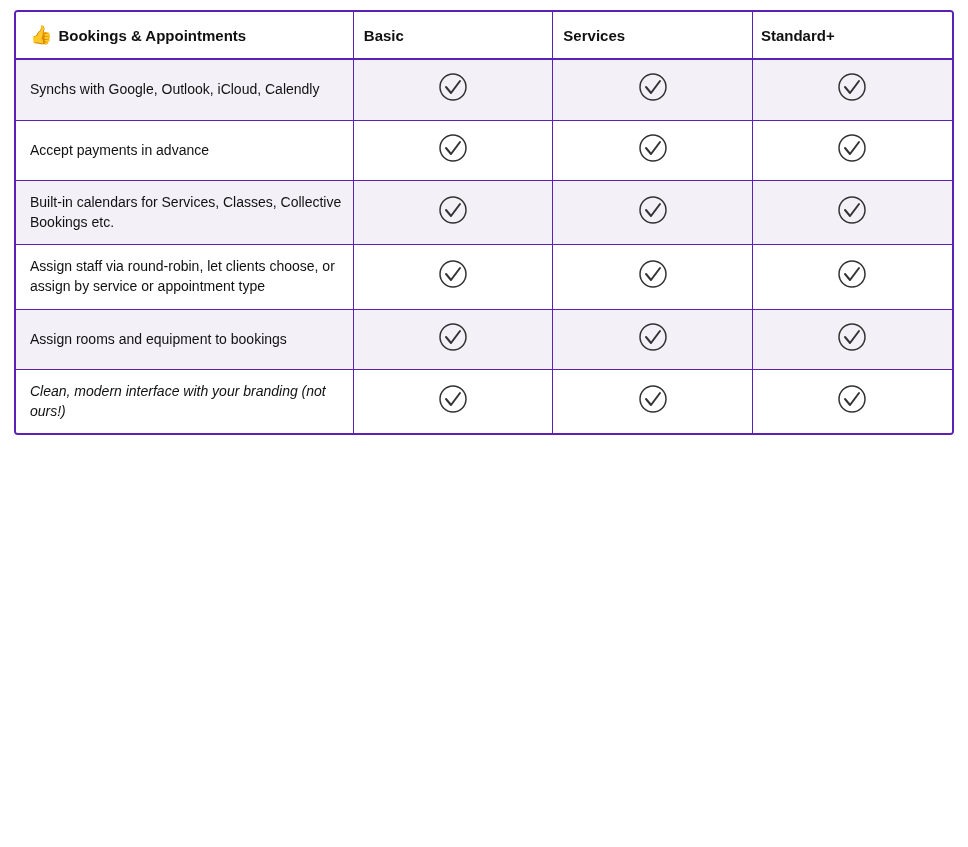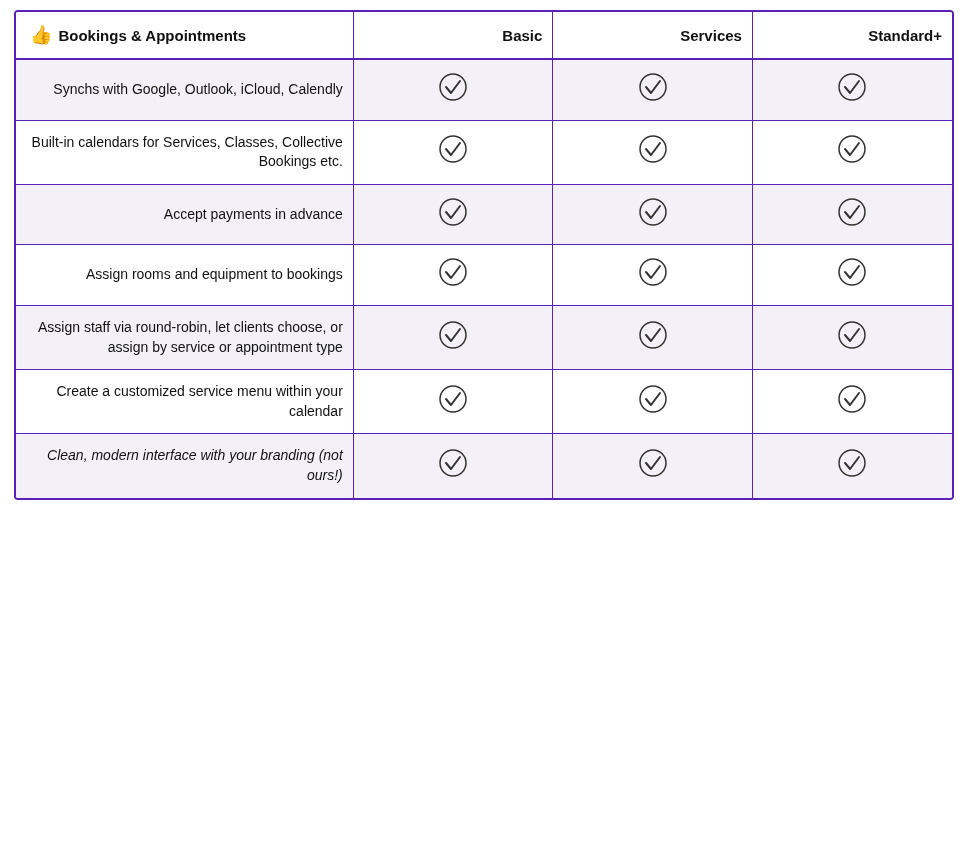--- a/index.html
+++ b/index.html
@@ -30,21 +30,21 @@
       width: 100%;
       border-collapse: collapse;
     }
 
     thead tr {
       background: #fff;
     }
 
     thead th {
       padding: 12px 10px;
-      text-align: right;
+      text-align: left;
       font-size: 15px;
       font-weight: 700;
       color: #111;
       border-bottom: 2px solid #5b21b6;
       border-right: 1px solid #5b21b6;
     }
 
     thead th:first-child {
       text-align: left;
       padding-left: 14px;
@@ -83,21 +83,20 @@
       background: #fff;
     }
 
     tbody td {
       padding: 12px 10px;
       border-right: 1px solid #5b21b6;
       vertical-align: middle;
       font-size: 14px;
       color: #111;
       line-height: 1.4;
-      text-align: right;
     }
 
     tbody td:first-child {
       padding-left: 14px;
       width: 36%;
     }
 
     tbody td:not(:first-child) {
       text-align: center;
       width: 21.3%;
@@ -135,81 +134,66 @@
           <td><svg width="30" height="30" viewBox="0 0 30 30">
               <circle cx="15" cy="15" r="13" fill="none" stroke="#333" stroke-width="1.5"></circle>
               <path d="M8 15 L13 21 L22 9" fill="none" stroke="#333" stroke-width="2" stroke-linecap="round" stroke-linejoin="round"></path>
             </svg></td>
           <td><svg width="30" height="30" viewBox="0 0 30 30">
               <circle cx="15" cy="15" r="13" fill="none" stroke="#333" stroke-width="1.5"></circle>
               <path d="M8 15 L13 21 L22 9" fill="none" stroke="#333" stroke-width="2" stroke-linecap="round" stroke-linejoin="round"></path>
             </svg></td>
         </tr>
         <tr>
+          <td>Accept payments in advance</td>
+          <td><svg width="30" height="30" viewBox="0 0 30 30">
+              <circle cx="15" cy="15" r="13" fill="none" stroke="#333" stroke-width="1.5"></circle>
+              <path d="M8 15 L13 21 L22 9" fill="none" stroke="#333" stroke-width="2" stroke-linecap="round" stroke-linejoin="round"></path>
+            </svg></td>
+          <td><svg width="30" height="30" viewBox="0 0 30 30">
+              <circle cx="15" cy="15" r="13" fill="none" stroke="#333" stroke-width="1.5"></circle>
+              <path d="M8 15 L13 21 L22 9" fill="none" stroke="#333" stroke-width="2" stroke-linecap="round" stroke-linejoin="round"></path>
+            </svg></td>
+          <td><svg width="30" height="30" viewBox="0 0 30 30">
+              <circle cx="15" cy="15" r="13" fill="none" stroke="#333" stroke-width="1.5"></circle>
+              <path d="M8 15 L13 21 L22 9" fill="none" stroke="#333" stroke-width="2" stroke-linecap="round" stroke-linejoin="round"></path>
+            </svg></td>
+        </tr>
+        <tr>
           <td>Built-in calendars for Services, Classes, Collective Bookings etc.</td>
           <td><svg width="30" height="30" viewBox="0 0 30 30">
               <circle cx="15" cy="15" r="13" fill="none" stroke="#333" stroke-width="1.5"></circle>
               <path d="M8 15 L13 21 L22 9" fill="none" stroke="#333" stroke-width="2" stroke-linecap="round" stroke-linejoin="round"></path>
             </svg></td>
           <td><svg width="30" height="30" viewBox="0 0 30 30">
               <circle cx="15" cy="15" r="13" fill="none" stroke="#333" stroke-width="1.5"></circle>
               <path d="M8 15 L13 21 L22 9" fill="none" stroke="#333" stroke-width="2" stroke-linecap="round" stroke-linejoin="round"></path>
             </svg></td>
           <td><svg width="30" height="30" viewBox="0 0 30 30">
               <circle cx="15" cy="15" r="13" fill="none" stroke="#333" stroke-width="1.5"></circle>
               <path d="M8 15 L13 21 L22 9" fill="none" stroke="#333" stroke-width="2" stroke-linecap="round" stroke-linejoin="round"></path>
             </svg></td>
         </tr>
         <tr>
-          <td>Accept payments in advance</td>
+          <td>Assign staff via round-robin, let clients choose, or assign by service or appointment type</td>
           <td><svg width="30" height="30" viewBox="0 0 30 30">
               <circle cx="15" cy="15" r="13" fill="none" stroke="#333" stroke-width="1.5"></circle>
               <path d="M8 15 L13 21 L22 9" fill="none" stroke="#333" stroke-width="2" stroke-linecap="round" stroke-linejoin="round"></path>
             </svg></td>
           <td><svg width="30" height="30" viewBox="0 0 30 30">
               <circle cx="15" cy="15" r="13" fill="none" stroke="#333" stroke-width="1.5"></circle>
               <path d="M8 15 L13 21 L22 9" fill="none" stroke="#333" stroke-width="2" stroke-linecap="round" stroke-linejoin="round"></path>
             </svg></td>
           <td><svg width="30" height="30" viewBox="0 0 30 30">
               <circle cx="15" cy="15" r="13" fill="none" stroke="#333" stroke-width="1.5"></circle>
               <path d="M8 15 L13 21 L22 9" fill="none" stroke="#333" stroke-width="2" stroke-linecap="round" stroke-linejoin="round"></path>
             </svg></td>
         </tr>
         <tr>
           <td>Assign rooms and equipment to bookings</td>
-          <td><svg width="30" height="30" viewBox="0 0 30 30">
-              <circle cx="15" cy="15" r="13" fill="none" stroke="#333" stroke-width="1.5"></circle>
-              <path d="M8 15 L13 21 L22 9" fill="none" stroke="#333" stroke-width="2" stroke-linecap="round" stroke-linejoin="round"></path>
-            </svg></td>
-          <td><svg width="30" height="30" viewBox="0 0 30 30">
-              <circle cx="15" cy="15" r="13" fill="none" stroke="#333" stroke-width="1.5"></circle>
-              <path d="M8 15 L13 21 L22 9" fill="none" stroke="#333" stroke-width="2" stroke-linecap="round" stroke-linejoin="round"></path>
-            </svg></td>
-          <td><svg width="30" height="30" viewBox="0 0 30 30">
-              <circle cx="15" cy="15" r="13" fill="none" stroke="#333" stroke-width="1.5"></circle>
-              <path d="M8 15 L13 21 L22 9" fill="none" stroke="#333" stroke-width="2" stroke-linecap="round" stroke-linejoin="round"></path>
-            </svg></td>
-        </tr>
-        <tr>
-          <td>Assign staff via round-robin, let clients choose, or assign by service or appointment type</td>
-          <td><svg width="30" height="30" viewBox="0 0 30 30">
-              <circle cx="15" cy="15" r="13" fill="none" stroke="#333" stroke-width="1.5"></circle>
-              <path d="M8 15 L13 21 L22 9" fill="none" stroke="#333" stroke-width="2" stroke-linecap="round" stroke-linejoin="round"></path>
-            </svg></td>
-          <td><svg width="30" height="30" viewBox="0 0 30 30">
-              <circle cx="15" cy="15" r="13" fill="none" stroke="#333" stroke-width="1.5"></circle>
-              <path d="M8 15 L13 21 L22 9" fill="none" stroke="#333" stroke-width="2" stroke-linecap="round" stroke-linejoin="round"></path>
-            </svg></td>
-          <td><svg width="30" height="30" viewBox="0 0 30 30">
-              <circle cx="15" cy="15" r="13" fill="none" stroke="#333" stroke-width="1.5"></circle>
-              <path d="M8 15 L13 21 L22 9" fill="none" stroke="#333" stroke-width="2" stroke-linecap="round" stroke-linejoin="round"></path>
-            </svg></td>
-        </tr>
-        <tr>
-          <td>Create a customized service menu within your calendar</td>
           <td><svg width="30" height="30" viewBox="0 0 30 30">
               <circle cx="15" cy="15" r="13" fill="none" stroke="#333" stroke-width="1.5"></circle>
               <path d="M8 15 L13 21 L22 9" fill="none" stroke="#333" stroke-width="2" stroke-linecap="round" stroke-linejoin="round"></path>
             </svg></td>
           <td><svg width="30" height="30" viewBox="0 0 30 30">
               <circle cx="15" cy="15" r="13" fill="none" stroke="#333" stroke-width="1.5"></circle>
               <path d="M8 15 L13 21 L22 9" fill="none" stroke="#333" stroke-width="2" stroke-linecap="round" stroke-linejoin="round"></path>
             </svg></td>
           <td><svg width="30" height="30" viewBox="0 0 30 30">
               <circle cx="15" cy="15" r="13" fill="none" stroke="#333" stroke-width="1.5"></circle>

